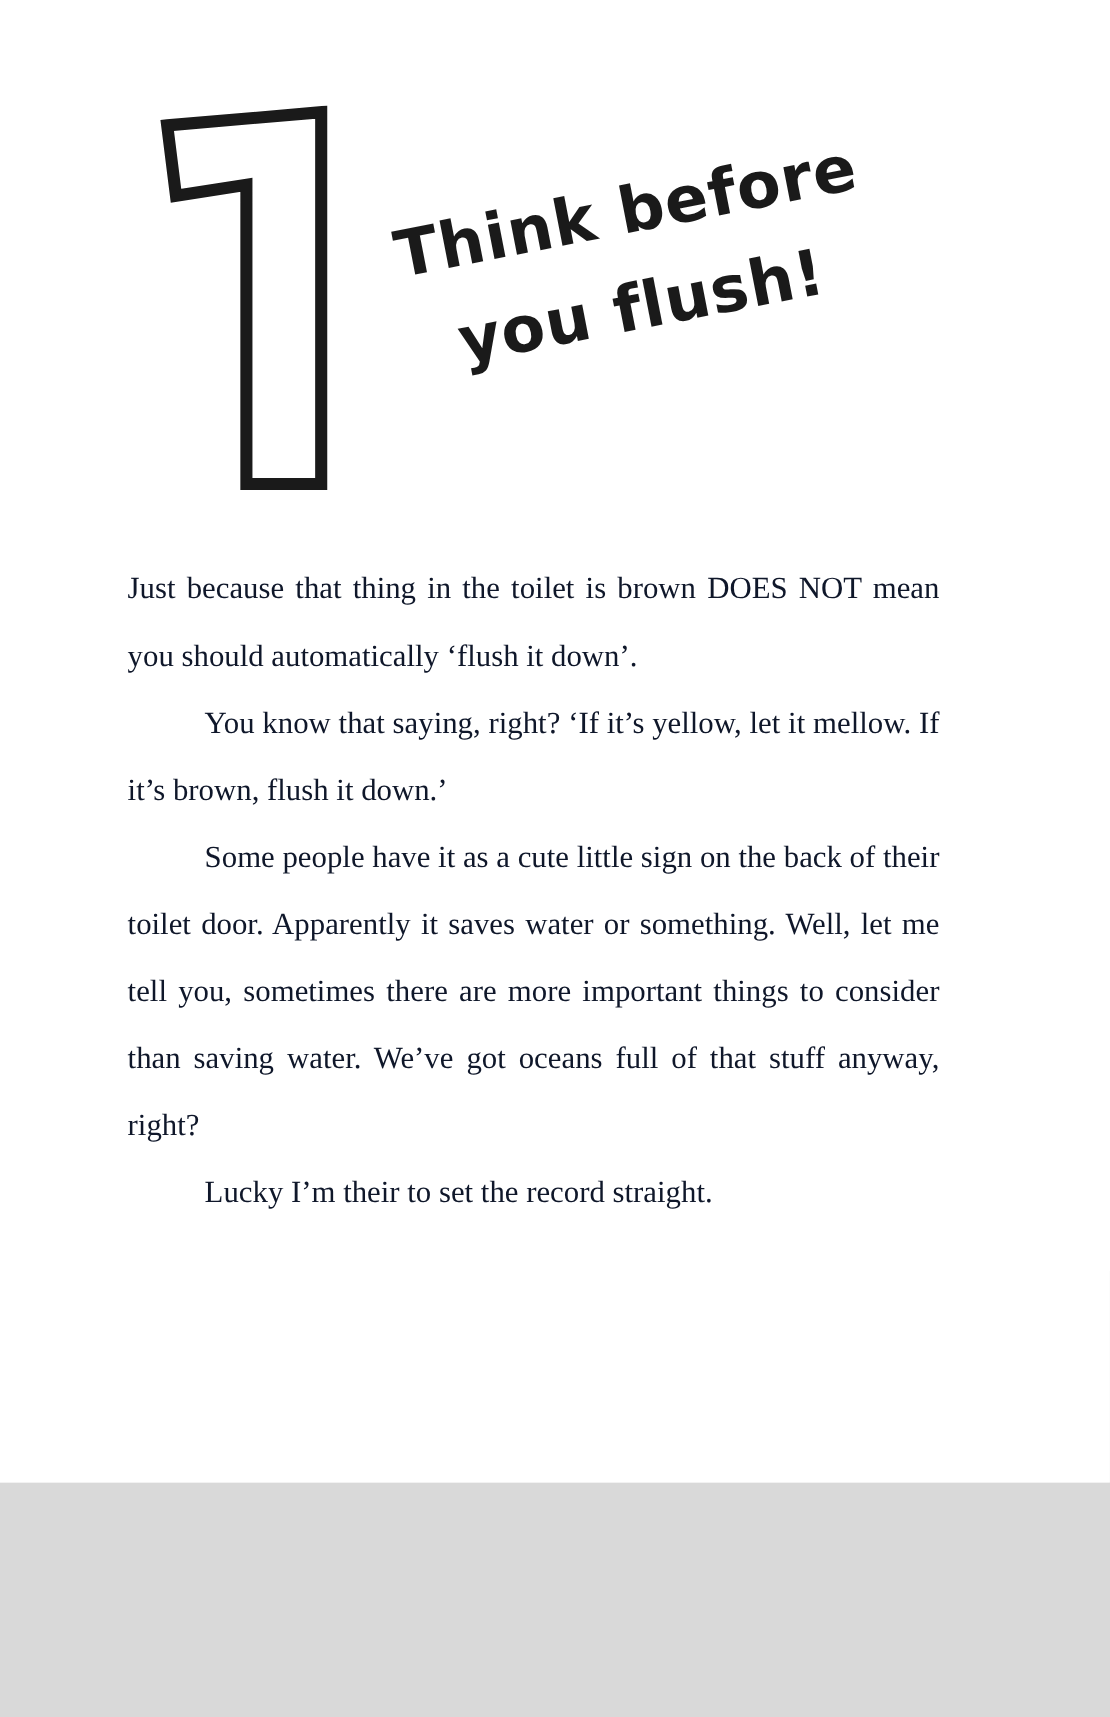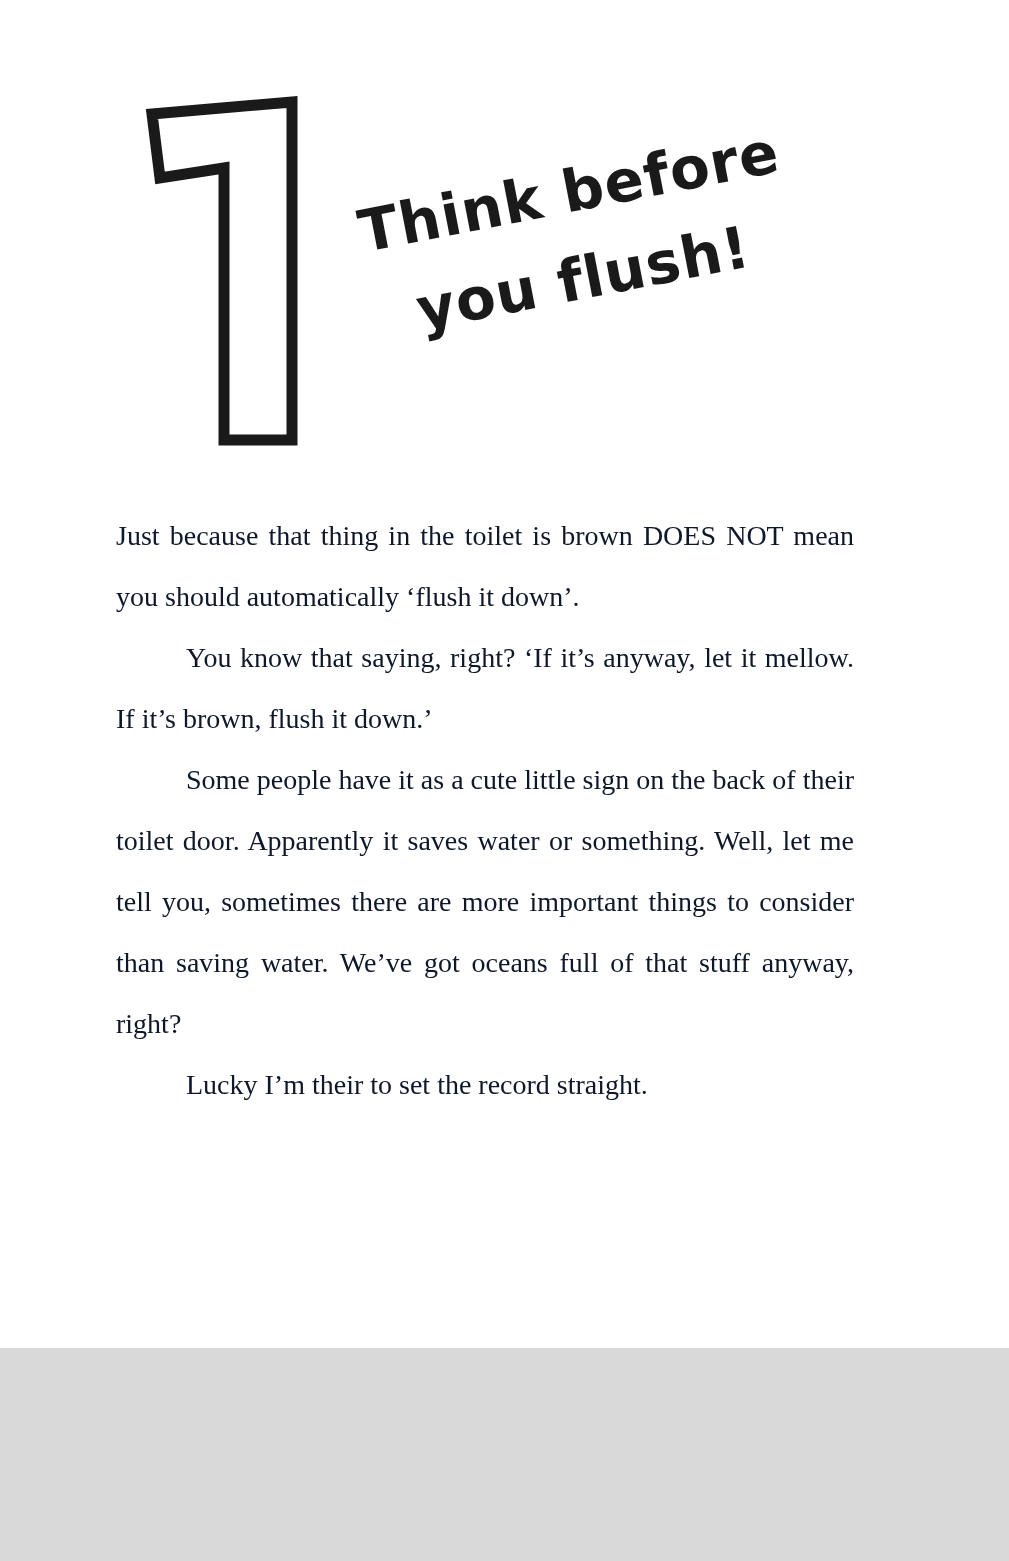--- a/index.html
+++ b/index.html
@@ -108,20 +108,20 @@
 
   </div>
 
   <div class="chapter-title">
     <div class="line line1">Think before</div>
     <div class="line line2">you flush!</div>
   </div>
 
   <div class="body-copy">
     <p>Just because that thing in the toilet is brown DOES NOT mean you should automatically ‘flush it down’.</p>
-    <p class="indent">You know that saying, right? ‘If it’s anyway, let it mellow. If it’s brown, flush it down.’</p>
+    <p class="indent">You know that saying, right? ‘If it’s yellow, let it mellow. If it’s brown, flush it down.’</p>
     <p class="indent">Some people have it as a cute little sign on the back of their toilet door. Apparently it saves water or something. Well, let me tell you, sometimes there are more important things to consider than saving water. We’ve got oceans full of that stuff anyway, right?</p>
     <p class="indent last-left">Lucky I’m their to set the record straight.</p>
   </div>
 
 </div>
 
 <div class="page-bottom-margin"></div>
 
 </body></html>

